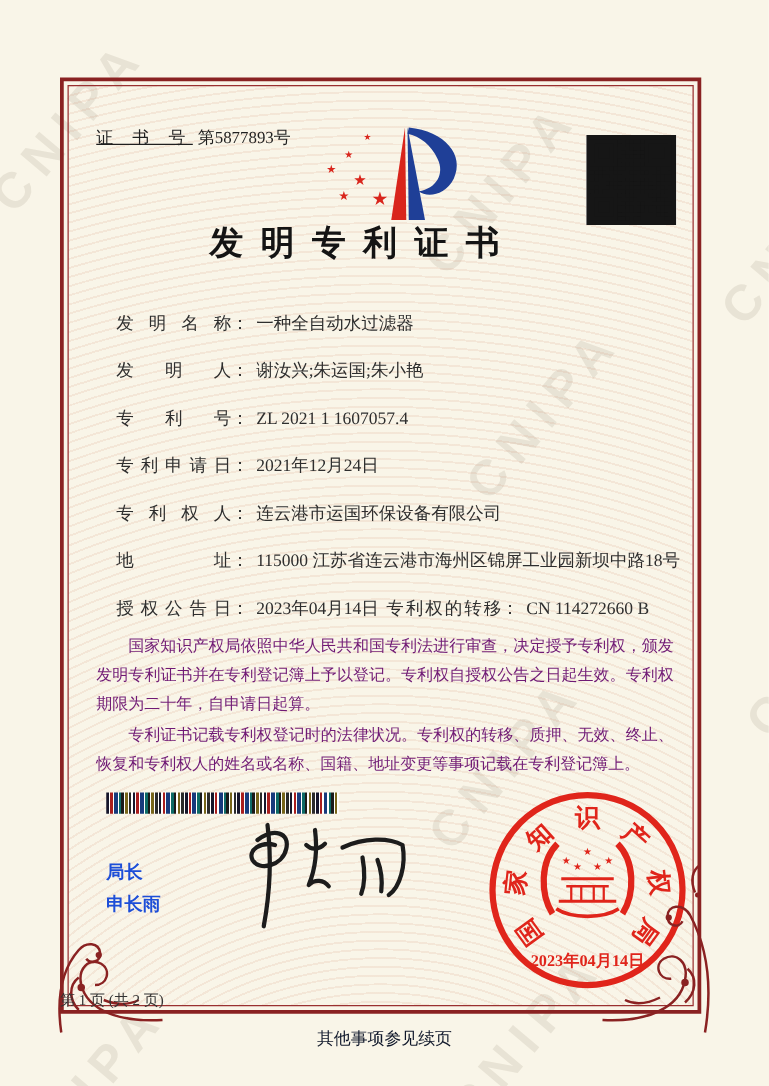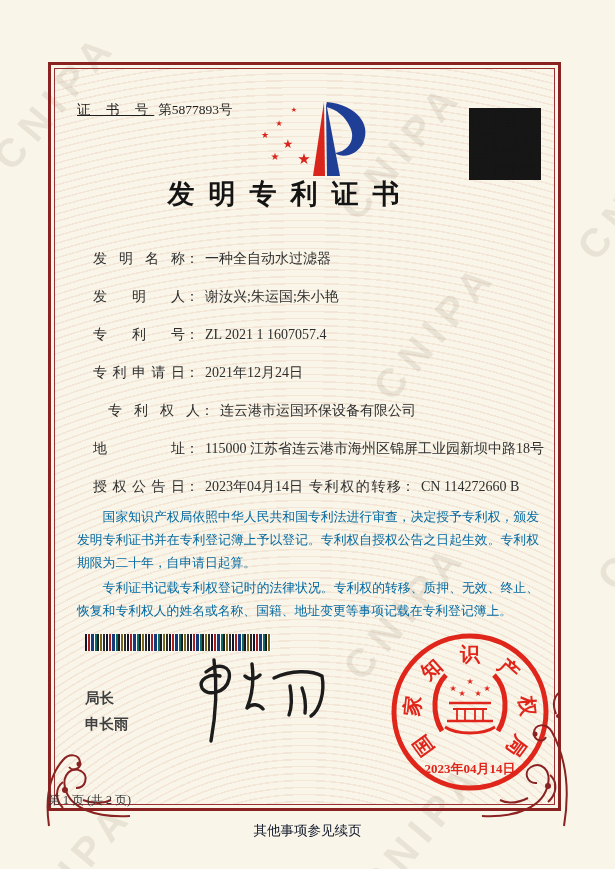--- a/index.html
+++ b/index.html
@@ -36,35 +36,35 @@
     position:absolute; left:48px; top:176px; width:471px; text-align:center;
     font-size:27px; font-weight:600; letter-spacing:14px; padding-left:14px;
     box-sizing:border-box; color:#141414;
   }
   .field-row{position:absolute; left:93px; width:470px; font-size:14px; color:#2e2e2e; white-space:nowrap;}
   .flabel{display:inline-block; width:92px; text-align:justify; text-align-last:justify; vertical-align:bottom;}
   .colon{margin-right:6px;}
   .grp2{position:absolute; left:216px; top:0;}
   .paras{
     position:absolute; left:77px; top:506px; width:462px;
-    font-size:12.8px; line-height:23px; color:#0369a1; text-align:justify;
+    font-size:12.8px; line-height:23px; color:#701a75; text-align:justify;
   }
   .paras p{margin:0; text-indent:2em;}
   .paras p + p{margin-top:2px;}
   .barcode{
     position:absolute; left:85px; top:634px; width:186px; height:17px;
     background:repeating-linear-gradient(90deg,
       #15152a 0 2px, #ffffff 2px 3px, #a81d1d 3px 5px, #ffffff 5px 6px,
       #173a7c 6px 9px, #ffffff 9px 10px, #0d6a66 10px 12px, #1a1a1a 12px 14px,
       #ffffff 14px 15px, #77651a 15px 17px, #ffffff 17px 18px, #2a2a2a 18px 20px,
       #ffffff 20px 21px);
   }
   .signer{
     position:absolute; left:85px; top:685px; font-size:14.5px; font-weight:bold;
-    font-family:"Liberation Sans","DejaVu Sans",sans-serif; color:#404040; line-height:26px;
+    font-family:"Liberation Sans","DejaVu Sans",sans-serif; color:#1d4ed8; line-height:26px;
   }
   .signature{position:absolute; left:178px; top:652px;}
   .signature path{fill:none; stroke:#1c1c1c; stroke-width:3.4; stroke-linecap:round; stroke-linejoin:round;}
   .seal{position:absolute; left:385px; top:627px;}
   .seal *{font-family:"Liberation Serif","DejaVu Serif",serif;}
   .seal .ring{fill:none; stroke:#e0251b; stroke-width:5;}
   .seal text{fill:#e0251b;}
   #seal-chars text{font-size:20px; font-weight:bold;}
   .seal .seal-date{font-size:13px; font-weight:bold; text-anchor:middle;}
   .emblem path, .emblem line{stroke:#e0251b; fill:none;}
@@ -278,21 +278,21 @@
   </div>
   <div class="field-row" style="top:288px;">
     <span class="flabel">发明人</span><span class="colon">：</span><span class="fvalue">谢汝兴;朱运国;朱小艳</span>
   </div>
   <div class="field-row" style="top:326px;">
     <span class="flabel">专利号</span><span class="colon">：</span><span class="fvalue">ZL 2021 1 1607057.4</span>
   </div>
   <div class="field-row" style="top:364px;">
     <span class="flabel">专利申请日</span><span class="colon">：</span><span class="fvalue">2021年12月24日</span>
   </div>
-  <div class="field-row" style="top:402px;margin-left:15px;">
+  <div class="field-row" style="top:402px;">
     <span class="flabel">专利权人</span><span class="colon">：</span><span class="fvalue">连云港市运国环保设备有限公司</span>
   </div>
   <div class="field-row" style="top:440px;">
     <span class="flabel">地址</span><span class="colon">：</span><span class="fvalue">115000 江苏省连云港市海州区锦屏工业园新坝中路18号</span>
   </div>
   <div class="field-row" style="top:478px;">
     <span class="flabel">授权公告日</span><span class="colon">：</span><span class="fvalue">2023年04月14日</span>
     <span class="grp2">
       <span class="flabel">专利权的转移</span><span class="colon">：</span><span class="fvalue">CN 114272660 B</span>
     </span>

